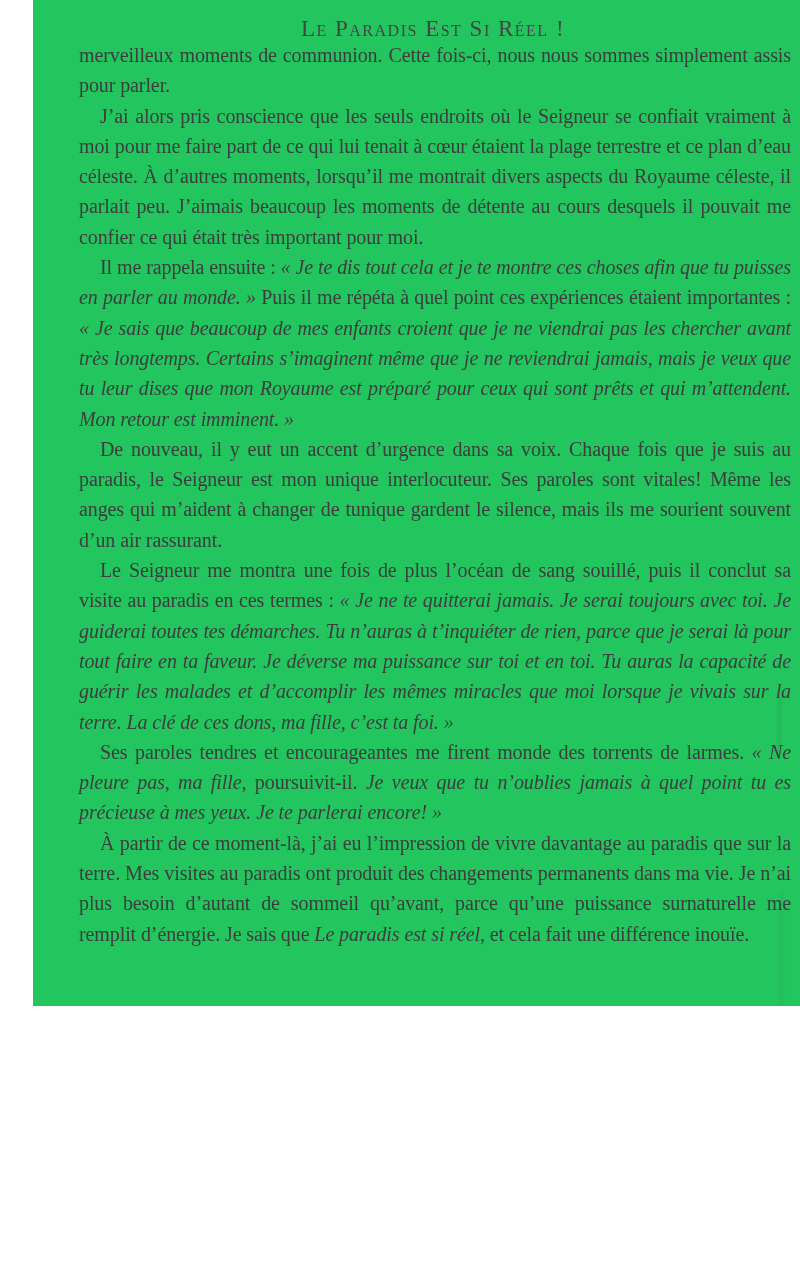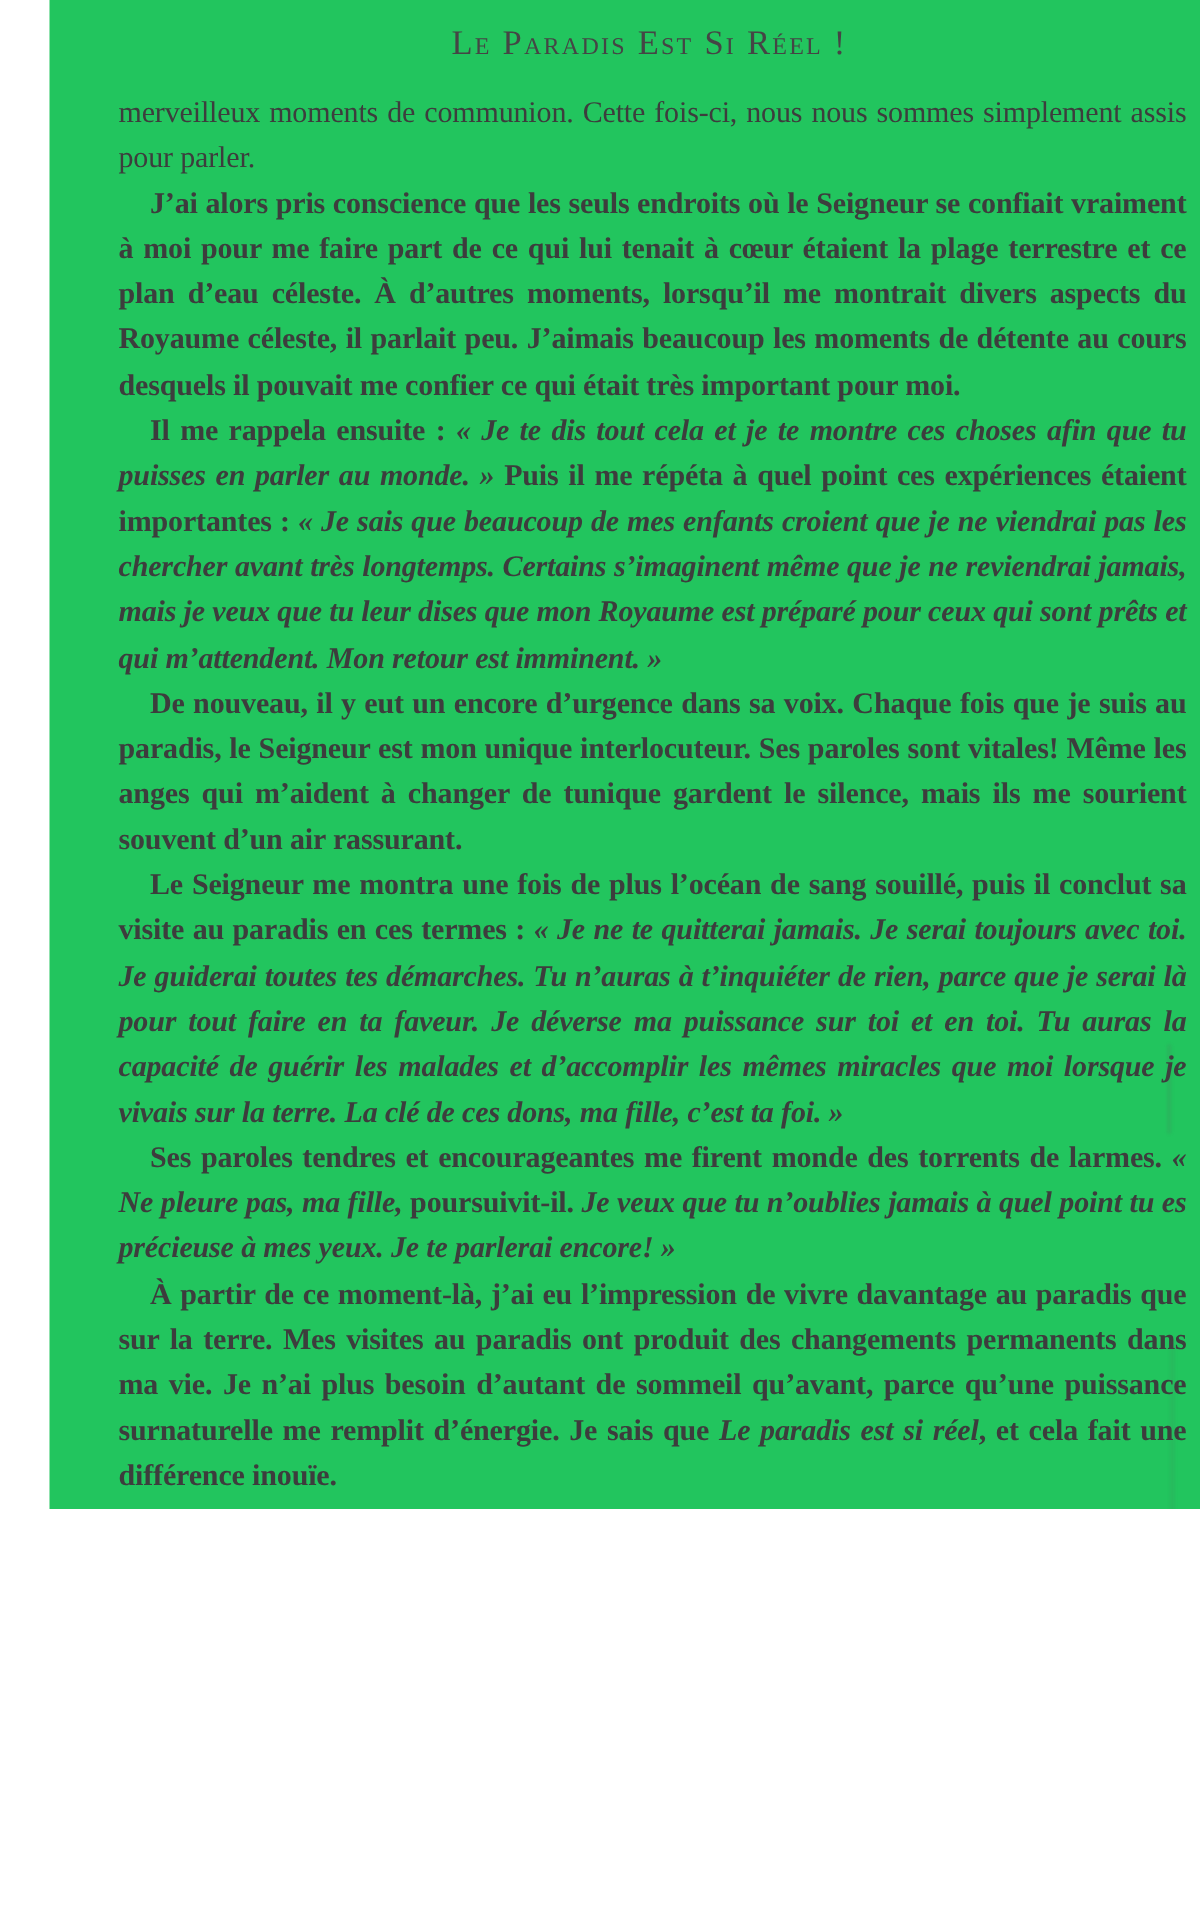--- a/index.html
+++ b/index.html
@@ -23,36 +23,35 @@
     left: 0;
     width: 800px;
     text-align: center;
     font-variant: small-caps;
     font-size: 23px;
     letter-spacing: 1.5px;
     color: #454545;
   }
   .text-body {
     position: absolute;
-    top: 60px;
+    top: 40px;
     left: 46px;
     width: 712px;
     font-size: 20px;
     line-height: 30.3px;
     text-align: justify;
     hyphens: auto;
     -webkit-hyphens: auto;
     letter-spacing: -0.1px;
   }
   .text-body p {
     margin: 0;
   }
   .text-body p.indent {
     text-indent: 21px;
-    font-weight: bold;
   }
   .it {
     font-style: italic;
   }
   .page-number {
     position: absolute;
     top: 1238px;
     left: -8px;
     width: 800px;
     text-align: center;
@@ -72,21 +71,21 @@
 </head>
 <body>
 
 <div class="page">
   <div class="running-header">Le Paradis Est Si Réel !</div>
 
   <div class="text-body">
       <p class=""><span>merveilleux moments de communion. Cette fois-ci, nous nous sommes simplement assis pour parler.</span></p>
       <p class="indent"><span>J’ai alors pris conscience que les seuls endroits où le Seigneur se confiait vraiment à moi pour me faire part de ce qui lui tenait à cœur étaient la plage terrestre et ce plan d’eau céleste. À d’autres moments, lorsqu’il me montrait divers aspects du Royaume céleste, il parlait peu. J’aimais beaucoup les moments de détente au cours desquels il pouvait me confier ce qui était très important pour moi.</span></p>
       <p class="indent"><span>Il me rappela ensuite : </span><span class="it">« Je te dis tout cela et je te montre ces choses afin que tu puisses en parler au monde. » </span><span>Puis il me répéta à quel point ces expériences étaient importantes : </span><span class="it">« Je sais que beaucoup de mes enfants croient que je ne viendrai pas les chercher avant très longtemps. Certains s’imaginent même que je ne reviendrai jamais, mais je veux que tu leur dises que mon Royaume est préparé pour ceux qui sont prêts et qui m’attendent. Mon retour est imminent. »</span></p>
-      <p class="indent"><span>De nouveau, il y eut un encore d’urgence dans sa voix. Chaque fois que je suis au paradis, le Seigneur est mon unique interlocuteur. Ses paroles sont vitales! Même les anges qui m’aident à changer de tunique gardent le silence, mais ils me sourient souvent d’un air rassurant.</span></p>
+      <p class="indent"><span>De nouveau, il y eut un accent d’urgence dans sa voix. Chaque fois que je suis au paradis, le Seigneur est mon unique interlocuteur. Ses paroles sont vitales! Même les anges qui m’aident à changer de tunique gardent le silence, mais ils me sourient souvent d’un air rassurant.</span></p>
       <p class="indent"><span>Le Seigneur me montra une fois de plus l’océan de sang souillé, puis il conclut sa visite au paradis en ces termes : </span><span class="it">« Je ne te quitterai jamais. Je serai toujours avec toi. Je guiderai toutes tes démarches. Tu n’auras à t’inquiéter de rien, parce que je serai là pour tout faire en ta faveur. Je déverse ma puissance sur toi et en toi. Tu auras la capacité de guérir les malades et d’accomplir les mêmes miracles que moi lorsque je vivais sur la terre. La clé de ces dons, ma fille, c’est ta foi. »</span></p>
       <p class="indent"><span>Ses paroles tendres et encourageantes me firent monde des torrents de larmes. </span><span class="it">« Ne pleure pas, ma fille, </span><span>poursuivit-il. </span><span class="it">Je veux que tu n’oublies jamais à quel point tu es précieuse à mes yeux. Je te parlerai encore! »</span></p>
       <p class="indent"><span>À partir de ce moment-là, j’ai eu l’impression de vivre davantage au paradis que sur la terre. Mes visites au paradis ont produit des changements permanents dans ma vie. Je n’ai plus besoin d’autant de sommeil qu’avant, parce qu’une puissance surnaturelle me remplit d’énergie. Je sais que </span><span class="it">Le paradis est si réel</span><span>, et cela fait une différence inouïe.</span></p>
     </div>
 
   <div class="page-number">64</div>
 
   <div class="artifact artifact-mid-1"></div>
   <div class="artifact artifact-mid-2"></div>
   <div class="artifact artifact-corner"></div>

